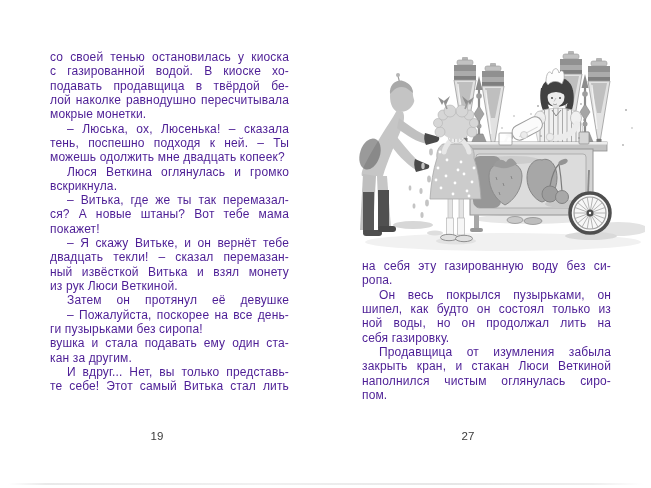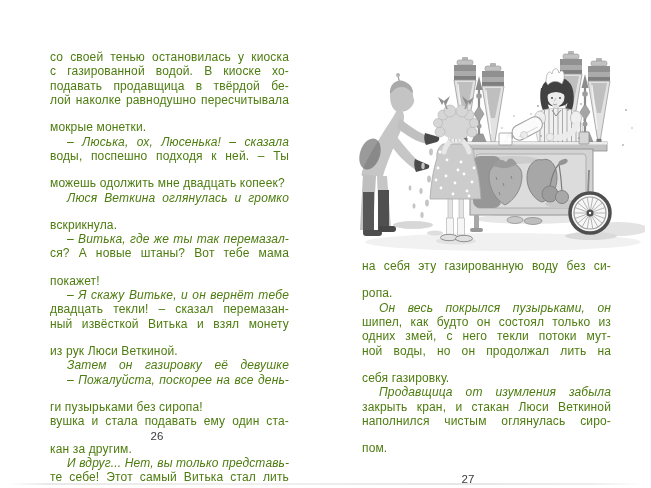--- a/index.html
+++ b/index.html
@@ -1,71 +1,71 @@
 <!DOCTYPE html>
 <html><head>
 <meta charset="utf-8">
 <style>
   html,body{margin:0;padding:0;}
   body{
     width:651px;height:488px;background:#ffffff;position:relative;overflow:hidden;
     font-family:"Liberation Sans", sans-serif;
   }
   .spread{position:absolute;inset:0;background:#ffffff;}
-  .text-col{position:absolute;font-size:12px;color:#4d7c0f;letter-spacing:0.15px;}
+  .text-col{position:absolute;font-size:12px;color:#4c1d95;letter-spacing:0.15px;}
   .tline{
     height:14.32px;line-height:14.32px;white-space:nowrap;overflow:visible;
     text-align:justify;text-align-last:justify;-moz-text-align-last:justify;text-justify:inter-word;
   }
-  .tline.plast{text-align-last:left;margin-top:13px;-moz-text-align-last:left;}
-  .tline.ind{text-indent:17px;font-style:italic;}
+  .tline.plast{text-align-last:left;-moz-text-align-last:left;}
+  .tline.ind{text-indent:17px;}
   #left-col{left:50px;top:50px;width:239px;}
   #right-col{left:362px;top:259px;width:249px;}
   .pagenum{position:absolute;top:430px;width:80px;text-align:center;font-size:11.5px;color:#3a3a3a;}
   #pn-left{left:117px;}
-  #pn-right{left:428px;margin-top:43px;}
+  #pn-right{left:428px;}
   figure.illustration{position:absolute;left:343px;top:48px;width:302px;height:212px;margin:0;padding:0;}
   .scan-edge{
     position:absolute;left:8px;right:8px;bottom:3px;height:2px;opacity:.7;
     background:linear-gradient(90deg,rgba(0,0,0,0) 0%,#e0e0e0 6%,#eaeaea 40%,#dcdcdc 70%,#e6e6e6 92%,rgba(0,0,0,0) 100%);
   }
 </style>
 </head>
 <body>
 
 <div class="spread">
 
   <section>
     <div id="left-col" class="text-col">
         <div class="tline">со своей тенью остановилась у киоска</div>
         <div class="tline">с газированной водой. В киоске хо-</div>
         <div class="tline">подавать продавщица в твёрдой бе-</div>
         <div class="tline">лой наколке равнодушно пересчитывала</div>
         <div class="tline plast">мокрые монетки.</div>
         <div class="tline ind">– Люська, ох, Люсенька! – сказала</div>
-        <div class="tline">воды, поспешно подходя к ней. – Ты</div>
+        <div class="tline">тень, поспешно подходя к ней. – Ты</div>
         <div class="tline plast">можешь одолжить мне двадцать копеек?</div>
         <div class="tline ind">Люся Веткина оглянулась и громко</div>
         <div class="tline plast">вскрикнула.</div>
         <div class="tline ind">– Витька, где же ты так перемазал-</div>
         <div class="tline">ся? А новые штаны? Вот тебе мама</div>
         <div class="tline plast">покажет!</div>
         <div class="tline ind">– Я скажу Витьке, и он вернёт тебе</div>
         <div class="tline">двадцать текли! – сказал перемазан-</div>
         <div class="tline">ный извёсткой Витька и взял монету</div>
         <div class="tline plast">из рук Люси Веткиной.</div>
-        <div class="tline ind">Затем он газировку её девушке</div>
+        <div class="tline ind">Затем он протянул её девушке</div>
         <div class="tline ind">– Пожалуйста, поскорее на все день-</div>
         <div class="tline plast">ги пузырьками без сиропа!</div>
         <div class="tline">вушка и стала подавать ему один ста-</div>
         <div class="tline plast">кан за другим.</div>
         <div class="tline ind">И вдруг... Нет, вы только представь-</div>
         <div class="tline">те себе! Этот самый Витька стал лить</div>
       </div>
-    <div id="pn-left" class="pagenum">26</div>
+    <div id="pn-left" class="pagenum">19</div>
   </section>
 
   <section>
     <figure class="illustration">
       <svg viewBox="0 0 302 212" width="302" height="212" xmlns="http://www.w3.org/2000/svg">
         <defs>
           <g id="cone">
             <rect x="9" y="-3" width="6" height="4" rx="1" fill="#b5b5b5"></rect>
             <rect x="4" y="0" width="16" height="5" rx="2" fill="#c2c2c2" stroke="#999999" stroke-width="0.6"></rect>
             <rect x="1" y="5" width="22" height="6" fill="#909090"></rect>
@@ -290,21 +290,20 @@
             <circle cx="159" cy="80" r="0.8"></circle>
         </g>
       </svg>
     </figure>
 
     <div id="right-col" class="text-col">
         <div class="tline">на себя эту газированную воду без си-</div>
         <div class="tline plast">ропа.</div>
         <div class="tline ind">Он весь покрылся пузырьками, он</div>
         <div class="tline">шипел, как будто он состоял только из</div>
-        <div class="tline">одних змей, с него текли потоки мут-</div>
         <div class="tline">ной воды, но он продолжал лить на</div>
         <div class="tline plast">себя газировку.</div>
         <div class="tline ind">Продавщица от изумления забыла</div>
         <div class="tline">закрыть кран, и стакан Люси Веткиной</div>
         <div class="tline">наполнился чистым оглянулась сиро-</div>
         <div class="tline plast">пом.</div>
       </div>
     <div id="pn-right" class="pagenum">27</div>
   </section>
 

